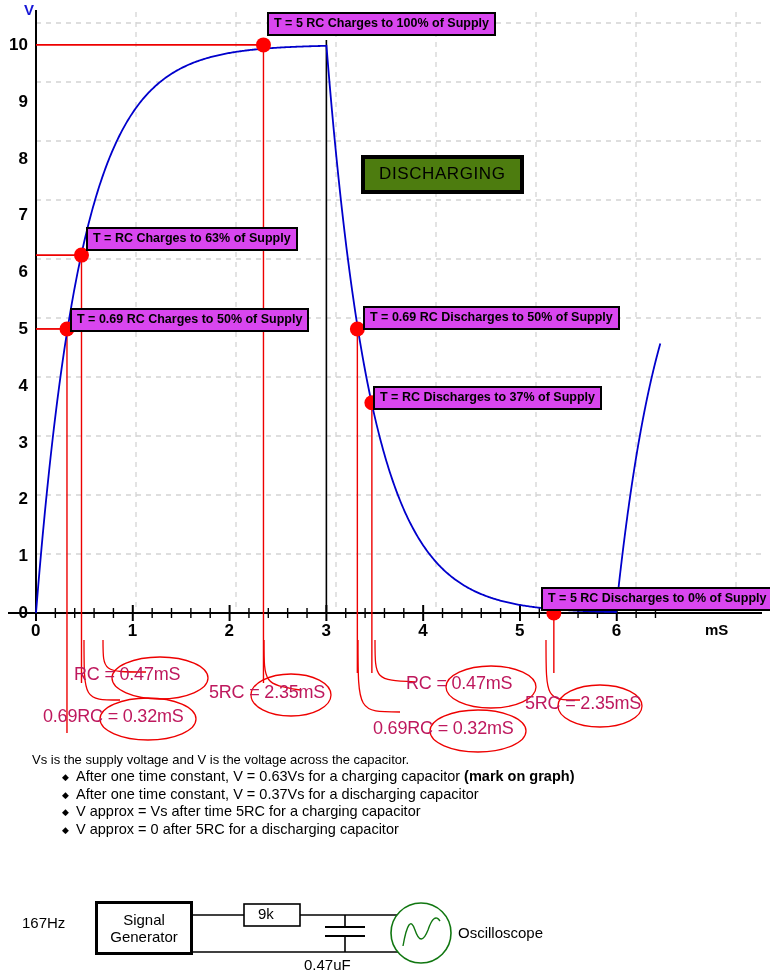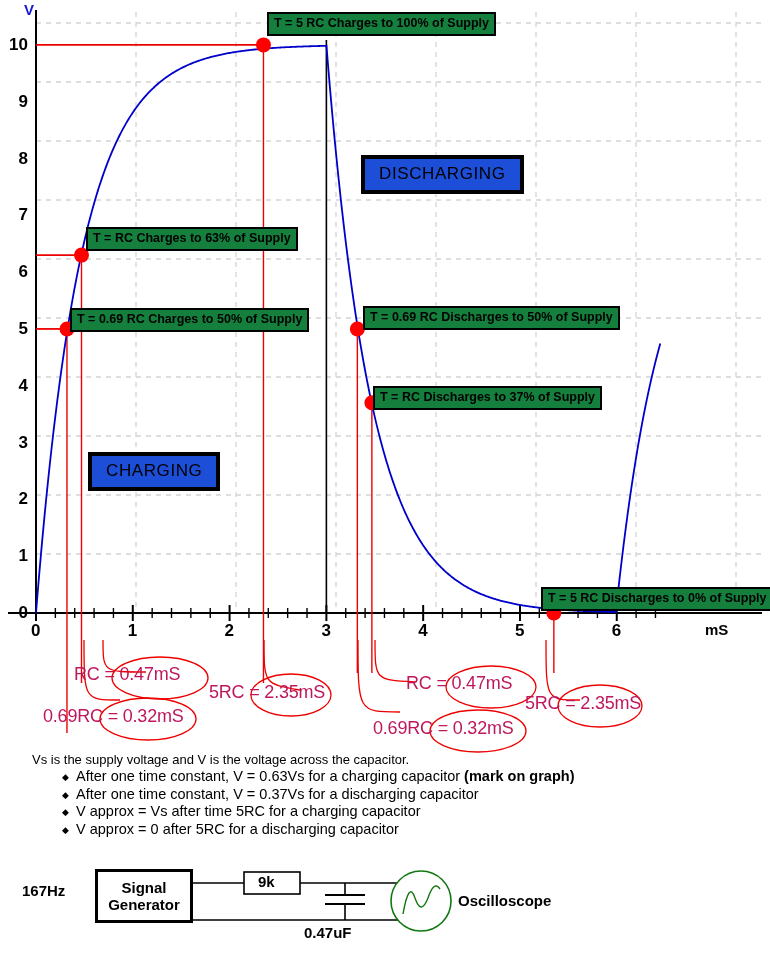--- a/index.html
+++ b/index.html
@@ -3,24 +3,24 @@
 <meta charset="utf-8">
 <style>
   html,body{margin:0;padding:0;background:#ffffff;}
   body{width:770px;height:980px;position:relative;overflow:hidden;
        font-family:"Liberation Sans","DejaVu Sans",sans-serif;color:#000;}
   #root{position:relative;width:770px;height:980px;}
   svg{display:block;position:absolute;top:0;left:0;}
   .plot-svg{width:770px;height:980px;}
 
   
-  .callout{position:absolute;background:#15803d;border:2px solid #000;
+  .callout{position:absolute;background:#d946ef;border:2px solid #000;
            font-size:12.5px;font-weight:bold;line-height:1;
            padding:3px 5px 4px 5px;white-space:nowrap;color:#000;}
-  .bigbox{position:absolute;background:#1d4ed8;border:4px solid #000;
+  .bigbox{position:absolute;background:#4d7c0f;border:4px solid #000;
           font-size:17px;font-weight:normal;letter-spacing:.6px;
           padding:5px 14px 6px 14px;white-space:nowrap;}
 
   
   .redlabel{position:absolute;font-size:18px;color:#be185d;white-space:nowrap;
             letter-spacing:-.2px;}
 
   
   .ylab{position:absolute;font-size:17px;font-weight:bold;text-align:right;
         width:26px;color:#000;}
@@ -31,21 +31,21 @@
   
   .tblock{position:absolute;left:28px;top:752px;width:560px;}
   .t-title{font-size:19px;font-weight:bold;letter-spacing:.3px;margin:0 0 4px 2px;}
   .t-sub{font-size:13px;margin:0 0 1px 4px;}
   .t-list{list-style:none;margin:0;padding:0 0 0 34px;}
   .t-list li{font-size:14.5px;line-height:17.5px;position:relative;padding-left:14px;}
   .t-list li:before{content:"\25C6";position:absolute;left:0;top:0;font-size:9px;line-height:18px;}
   .b{font-weight:bold;}
 
   
-  .circ{position:absolute;left:0;top:858px;width:770px;height:90px;font-weight:bold;}
+  .circ{position:absolute;left:0;top:890px;width:770px;height:90px;}
   .ctext{position:absolute;font-size:15px;color:#000;white-space:nowrap;}
   .cbox{position:absolute;border:2px solid #000;background:#fff;
         font-size:15px;line-height:17px;text-align:center;box-sizing:border-box;}
 </style>
 </head>
 <body>
 
 <div id="root">
 
   <svg class="plot-svg" viewBox="0 0 770 980">
@@ -175,21 +175,20 @@
   <div class="vlab" style="left:24px;top:1px;">V</div>
   <div class="axis-unit" style="left:705px;top:621px;">mS</div>
 
   <div class="callout" style="left:267px;top:12px;">T = 5 RC    Charges to 100% of Supply</div>
   <div class="callout" style="left:86px;top:227px;">T = RC    Charges to 63% of Supply</div>
   <div class="callout" style="left:70px;top:308px;">T = 0.69 RC    Charges to 50% of Supply</div>
   <div class="callout" style="left:363px;top:306px;">T = 0.69 RC  Discharges to 50% of Supply</div>
   <div class="callout" style="left:373px;top:386px;">T = RC    Discharges to 37% of Supply</div>
   <div class="callout" style="left:541px;top:587px;">T = 5 RC    Discharges to 0% of Supply</div>
 
-  <div class="bigbox" style="left:88px;top:452px;">CHARGING</div>
   <div class="bigbox" style="left:361px;top:155px;">DISCHARGING</div>
 
   <div class="redlabel" style="left:74px;top:664px;">RC = 0.47mS</div>
   <div class="redlabel" style="left:43px;top:706px;">0.69RC = 0.32mS</div>
   <div class="redlabel" style="left:209px;top:682px;">5RC = 2.35mS</div>
   <div class="redlabel" style="left:406px;top:673px;">RC = 0.47mS</div>
   <div class="redlabel" style="left:373px;top:718px;">0.69RC = 0.32mS</div>
   <div class="redlabel" style="left:525px;top:693px;">5RC = 2.35mS</div>
 
   <div class="tblock">

